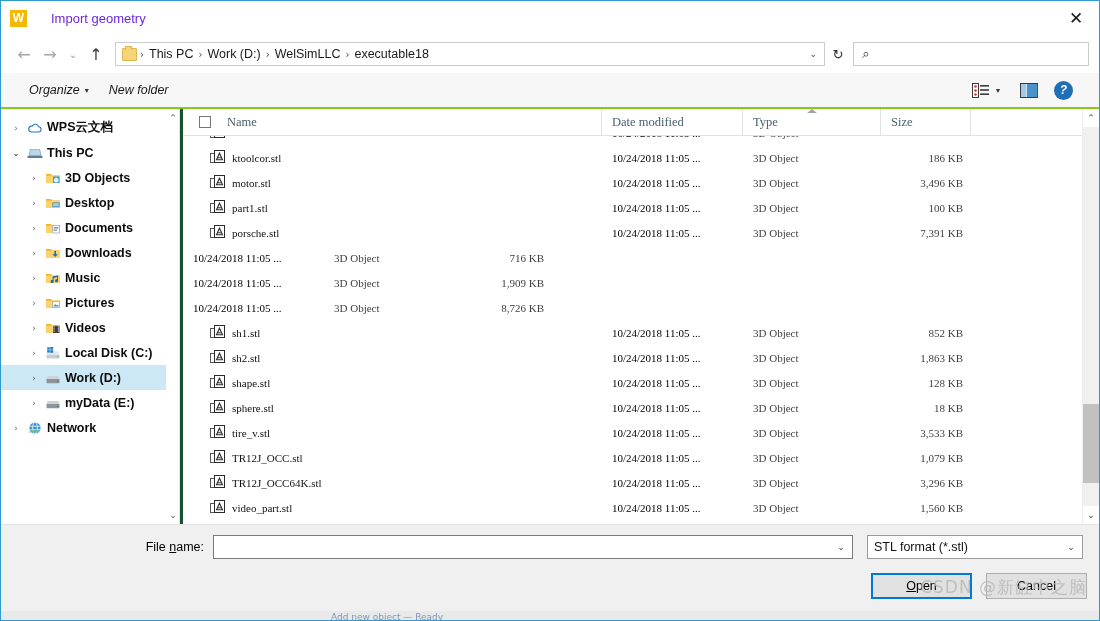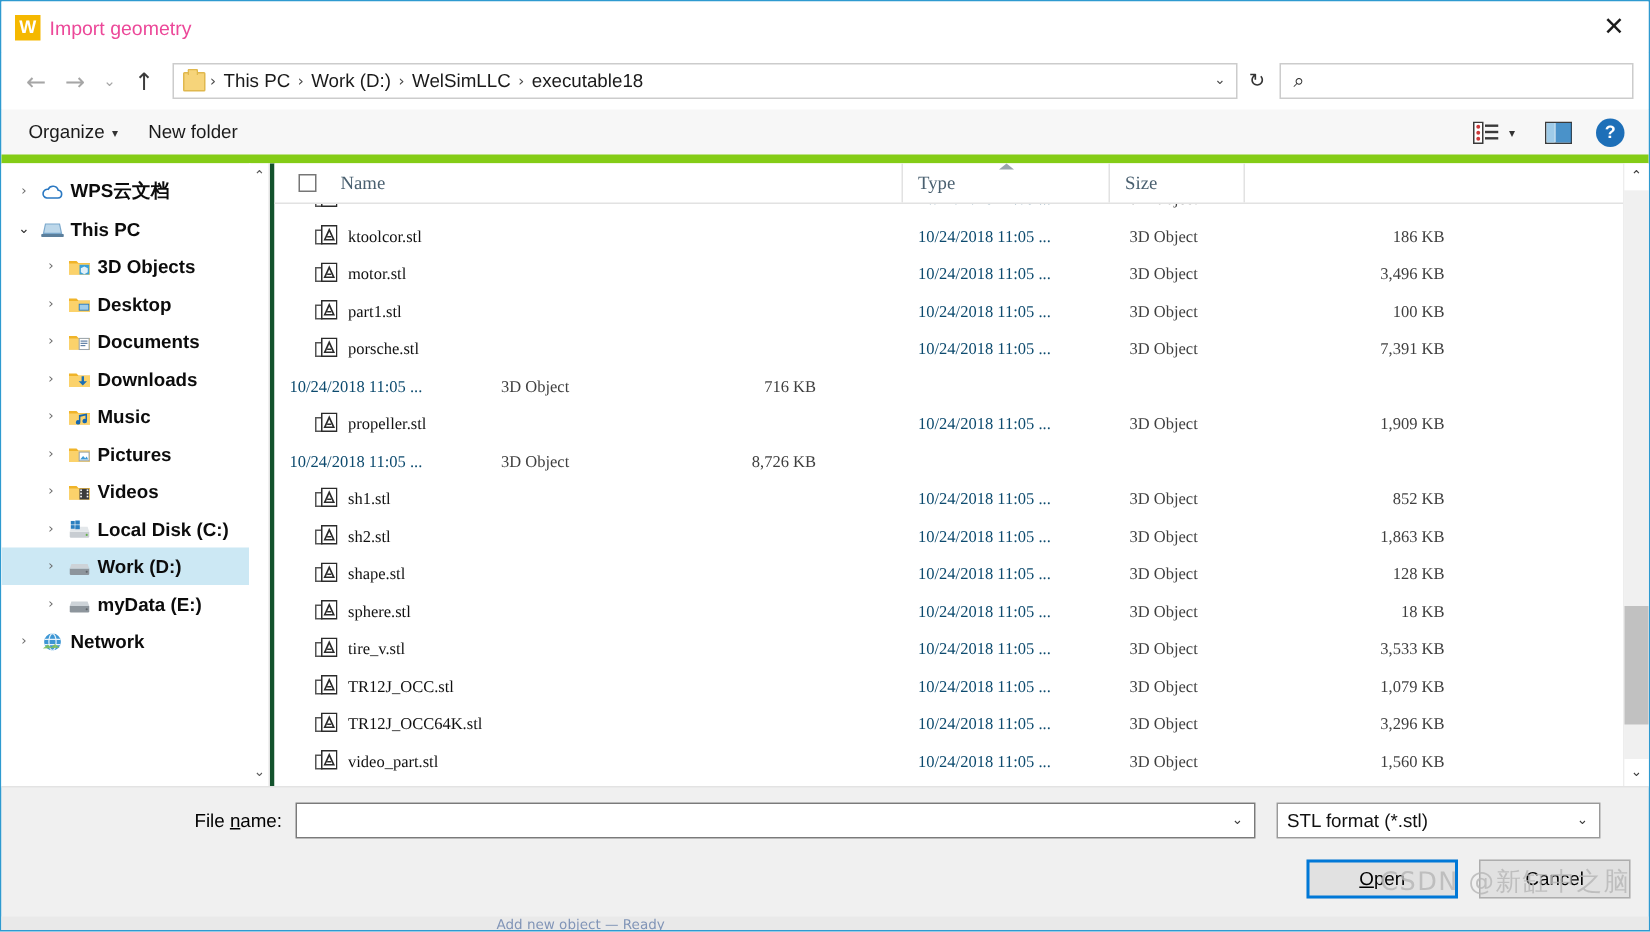--- a/index.html
+++ b/index.html
@@ -20,21 +20,21 @@
   
   .titlebar{
     height:34px;min-height:34px;background:#ffffff;
     display:flex;align-items:center;position:relative;
   }
   .app-icon{
     width:17px;height:17px;margin-left:9px;background:#f5b800;
     color:#fff;font-weight:bold;font-size:12px;line-height:17px;
     text-align:center;font-family:"Liberation Sans",sans-serif;
   }
-  .title-text{margin-left:6px;font-size:13px;color:#ec4899;}
+  .title-text{margin-left:24px;font-size:13px;color:#6d28d9;}
   .close-btn{
     position:absolute;right:0;top:0;width:46px;height:34px;
     display:flex;align-items:center;justify-content:center;
     font-size:17px;color:#1b1b1b;font-family:"DejaVu Sans",sans-serif;
   }
 
   
   .addressbar{
     height:38px;min-height:38px;display:flex;align-items:center;
     background:#ffffff;padding:0 10px;box-sizing:border-box;
@@ -74,22 +74,22 @@
   }
   .searchbox input{
     flex:1;border:none;outline:none;font-size:12.5px;color:#555;
     font-family:"Liberation Sans",sans-serif;padding-left:7px;background:transparent;
   }
   .search-icon{width:24px;text-align:center;color:#2b2b2b;font-size:13px;font-family:"DejaVu Sans",sans-serif;}
 
   
   .cmdbar{
     height:36px;min-height:36px;background:#f7f7f7;
-    border-bottom:6px solid #84cc16;
-    display:flex;align-items:center;padding:0 8px;box-sizing:border-box;
+    border-bottom:2px solid #84cc16;
+    display:flex;align-items:center;padding:0 18px;box-sizing:border-box;font-style:italic;
   }
   .cmd-item{font-size:12.5px;color:#1a1a1a;padding:0 10px;display:flex;align-items:center;gap:5px;}
   .caret{font-size:8px;color:#333;font-family:"DejaVu Sans",sans-serif;}
   .cmd-right{margin-left:auto;display:flex;align-items:center;gap:4px;padding-right:8px;}
   .view-icon{
     width:22px;height:20px;display:flex;align-items:center;justify-content:center;
   }
   .view-icon svg{display:block;}
   .help-icon{
     width:19px;height:19px;border-radius:50%;background:#1d6fb8;color:#fff;
@@ -145,21 +145,21 @@
   .fh-check{width:34px;display:flex;align-items:center;justify-content:center;border-right:none;}
   .chk{width:12px;height:12px;border:1px solid #767676;background:#fff;box-sizing:border-box;}
   .fl-rows{flex:1;overflow:hidden;position:relative;background:#fff;}
   .clip-row{height:9px;overflow:hidden;position:relative;}
   .clip-row .row{margin-top:-16px;}
   .row{
     height:25px;display:flex;align-items:center;font-size:11px;color:#111;
     box-sizing:border-box;
   }
   .c-name{width:419px;display:flex;align-items:center;gap:7px;padding-left:27px;box-sizing:border-box;}
-  .c-date{width:141px;color:#0c4a6e;padding-left:10px;box-sizing:border-box;}
+  .c-date{width:141px;color:#000000;padding-left:10px;box-sizing:border-box;}
   .c-type{width:138px;color:#3f3f3f;padding-left:10px;box-sizing:border-box;}
   .c-size{width:90px;color:#3f3f3f;text-align:right;padding-right:8px;box-sizing:border-box;}
   .stl-icon{width:15px;height:16px;flex:none;}
   .stl-icon svg{display:block;}
 
   
   .fl-scroll{
     width:17px;min-width:17px;background:#f7f7f7;border-left:1px solid #ededed;
     display:flex;flex-direction:column;align-items:center;position:relative;
     box-sizing:border-box;
@@ -171,21 +171,21 @@
   .sc-track{flex:1;width:100%;background:#f0f0f0;position:relative;}
   .sc-thumb{
     position:absolute;left:0;right:0;background:#c1c1c1;
   }
 
   
   .footer{
     height:95px;min-height:95px;background:#f0f0f0;border-top:1px solid #e3e3e3;
     position:relative;
   }
-  .fn-row{display:flex;align-items:center;position:absolute;left:0;top:10px;right:0;}
+  .fn-row{display:flex;align-items:center;position:absolute;left:0;top:10px;right:0;padding-left:16px;}
   .fn-label{width:196px;text-align:right;padding-right:9px;font-size:12.5px;color:#000;box-sizing:border-box;}
   .fn-label u{text-decoration:underline;}
   .fn-input{
     width:640px;height:24px;border:1px solid #7a7a7a;background:#fff;
     display:flex;align-items:center;box-sizing:border-box;
   }
   .fn-input input{
     flex:1;border:none;outline:none;background:transparent;font-size:12.5px;
     font-family:"Liberation Sans",sans-serif;padding-left:5px;color:#111;
   }
@@ -464,20 +464,23 @@
     <div class="sb-divider"></div>
 
     <div class="filepane">
 
       <div class="fl-header">
         <div class="fh-cell fh-check">
           <span class="chk"></span>
         </div>
         <div class="fh-cell" style="width:385px">
           <span>Name</span>
+        </div>
+        <div class="fh-cell" style="width:141px">
+          <span>Date modified</span>
         </div>
         <div class="fh-cell sorted" style="width:138px">
           <span>Type</span>
         </div>
         <div class="fh-cell" style="width:90px">
           <span>Size</span>
         </div>
         <div class="fh-cell" style="flex:1;border-right:none"></div>
       </div>
 
@@ -563,31 +566,20 @@
             <div class="c-date">10/24/2018 11:05 ...</div>
             <div class="c-type">3D Object</div>
             <div class="c-size">7,391 KB</div>
           </div>
           <div class="row">
             <div class="c-date">10/24/2018 11:05 ...</div>
             <div class="c-type">3D Object</div>
             <div class="c-size">716 KB</div>
           </div>
           <div class="row">
-            <div class="c-name">
-              <span class="stl-icon">
-                <svg width="15" height="16" viewBox="0 0 15 16">
-                  <rect x="0.5" y="3.5" width="4" height="9" fill="#ffffff" stroke="#555"></rect>
-                  <rect x="4.5" y="0.5" width="10" height="12" fill="#ffffff" stroke="#2b2b2b"></rect>
-                  <path d="M9.5 3.2l3 6.6h-6z" fill="none" stroke="#2b2b2b" stroke-width="1.1"></path>
-                  <path d="M8.1 7.8h2.8" stroke="#2b2b2b" stroke-width="1"></path>
-                </svg>
-              </span>
-              <span>propeller.stl</span>
-            </div>
             <div class="c-date">10/24/2018 11:05 ...</div>
             <div class="c-type">3D Object</div>
             <div class="c-size">1,909 KB</div>
           </div>
           <div class="row">
             <div class="c-date">10/24/2018 11:05 ...</div>
             <div class="c-type">3D Object</div>
             <div class="c-size">8,726 KB</div>
           </div>
           <div class="row">

